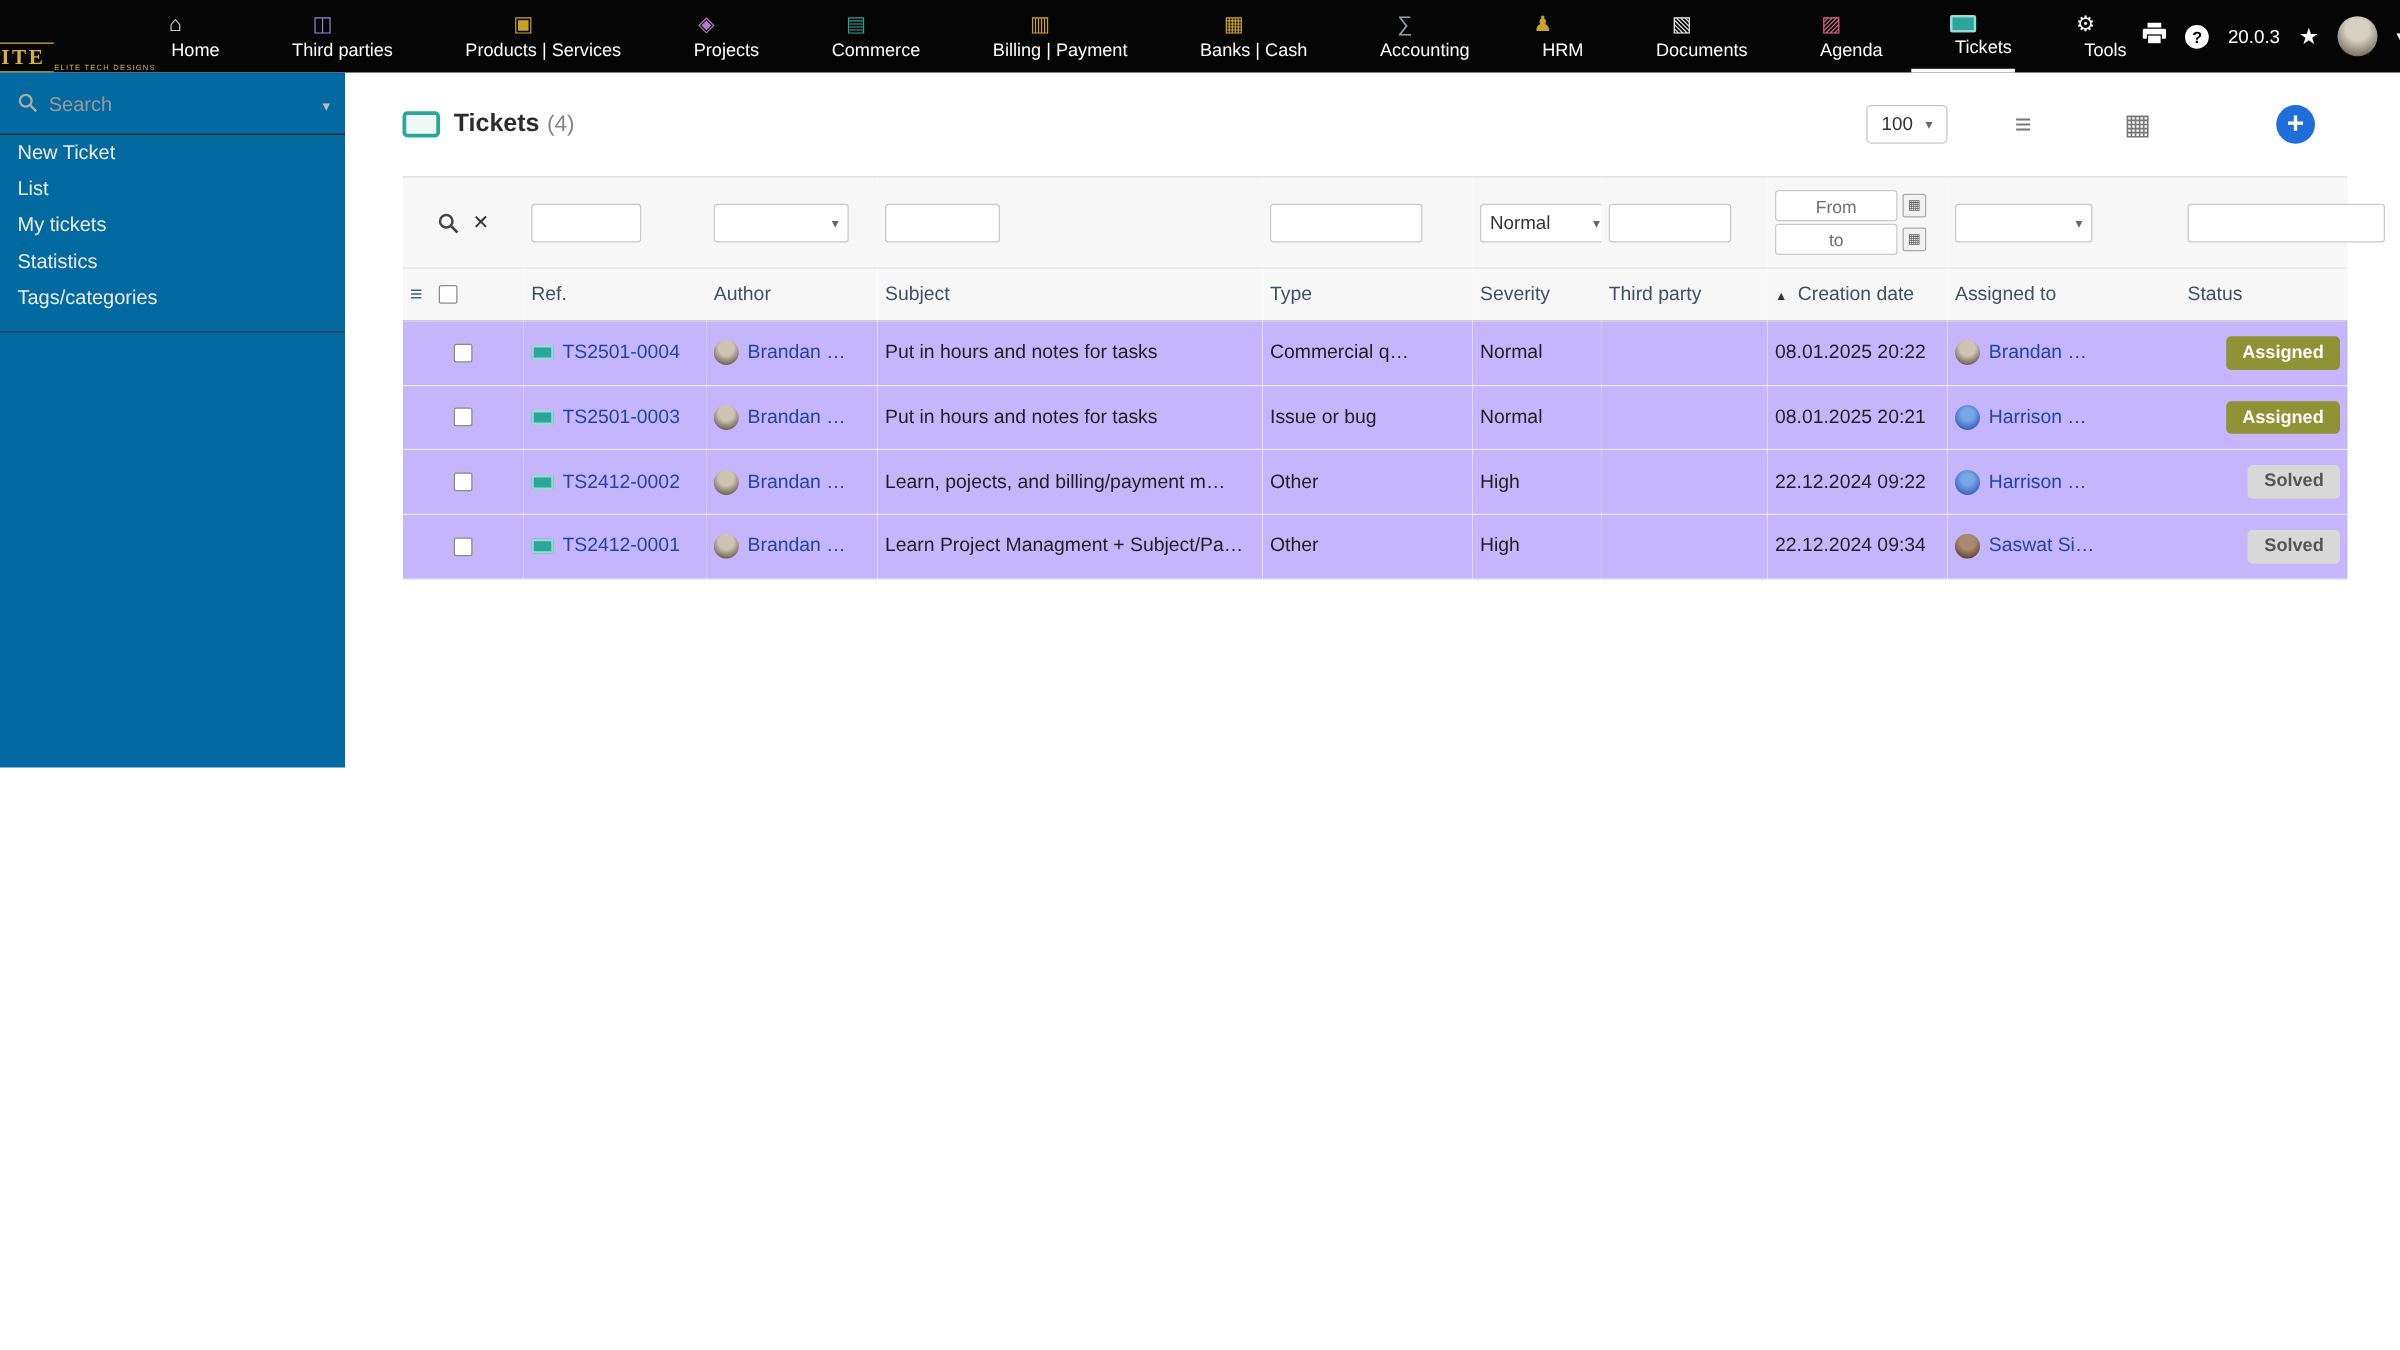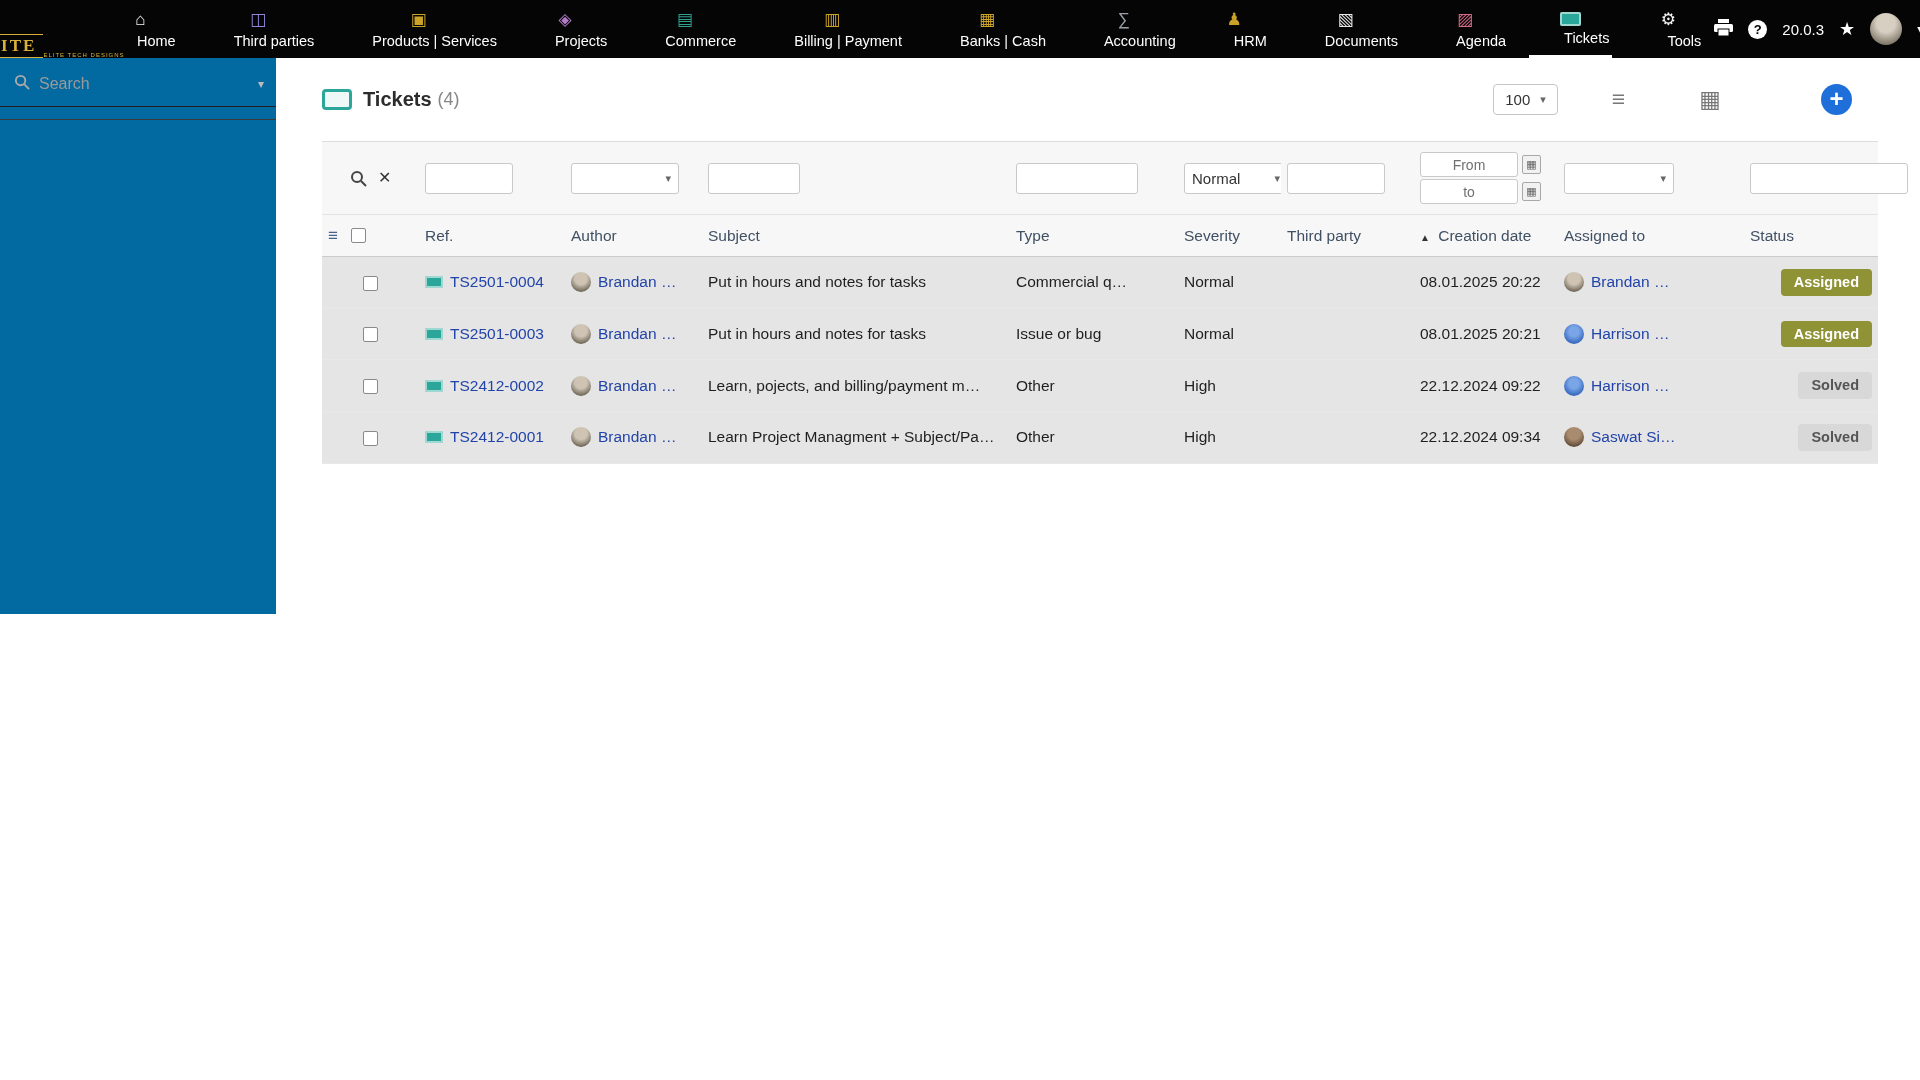--- a/index.html
+++ b/index.html
@@ -190,21 +190,21 @@
 
   .list-fields-icon { color: #4a628a; font-size: 17px; margin-right: 9px; cursor: pointer; vertical-align: middle; }
   .checkbox {
     display: inline-block; width: 15px; height: 15px;
     border: 1px solid #8a8a8a; border-radius: 2px; background: #fff;
     vertical-align: middle; cursor: pointer;
   }
 
   tbody tr.data-row td {
     height: 45px; padding: 12px 6px;
-    border-bottom: 1px solid #e8e8e8; background: #e5e5e5;
+    border-bottom: 1px solid #e8e8e8; background: #c4b5fd;
     white-space: nowrap; overflow: hidden; vertical-align: middle;
   }
   .cell-flex { display: flex; align-items: center; gap: 7px; overflow: hidden; }
   .link { color: var(--link-blue, #2244aa); white-space: nowrap; overflow: hidden; cursor: pointer; }
 
   .avatar-sm { display: inline-block; width: 20px; height: 20px; border-radius: 50%; flex: 0 0 auto; }
   .avatar-brandan { background: radial-gradient(circle at 50% 32%, #cfc4b4 0 36%, #6e6657 78%); }
   .avatar-harrison { background: radial-gradient(circle at 50% 38%, #7aa6e8 0 30%, #2d5fb8 80%); }
   .avatar-saswat { background: radial-gradient(circle at 50% 32%, #a98c6f 0 36%, #5d4633 80%); }
 
@@ -316,20 +316,31 @@
       <svg width="16" height="16" viewBox="0 0 17 17">
         <circle cx="7" cy="7" r="5" fill="none" stroke="#aaaaaa" stroke-width="2"></circle>
         <line x1="11" y1="11" x2="16" y2="16" stroke="#aaaaaa" stroke-width="2"></line>
       </svg>
     </span>
     <input class="search-input" placeholder="Search" style="">
     <span class="search-chevron">▾</span>
   </div>
 
 
+  <div>
+  <div class="side-item">New Ticket</div>
+
+  <div class="side-item">List</div>
+
+  <div class="side-item">My tickets</div>
+
+  <div class="side-item">Statistics</div>
+
+  <div class="side-item">Tags/categories</div>
+</div>
   <div class="side-divider"></div>
 </aside>
 
 <main class="main">
   <div class="page-header">
     <span class="title-ticket-icon"></span>
     <h1 class="page-title">Tickets</h1>
     <span class="page-count">(4)</span>
 
     <div class="header-right">

